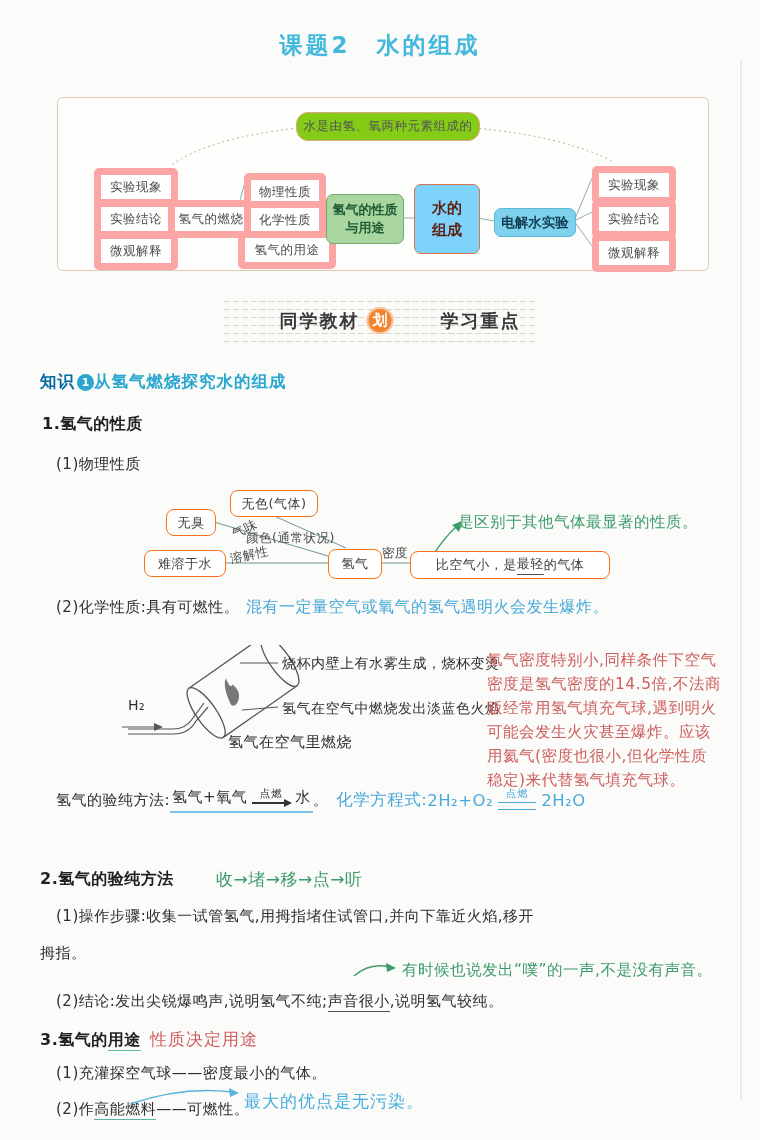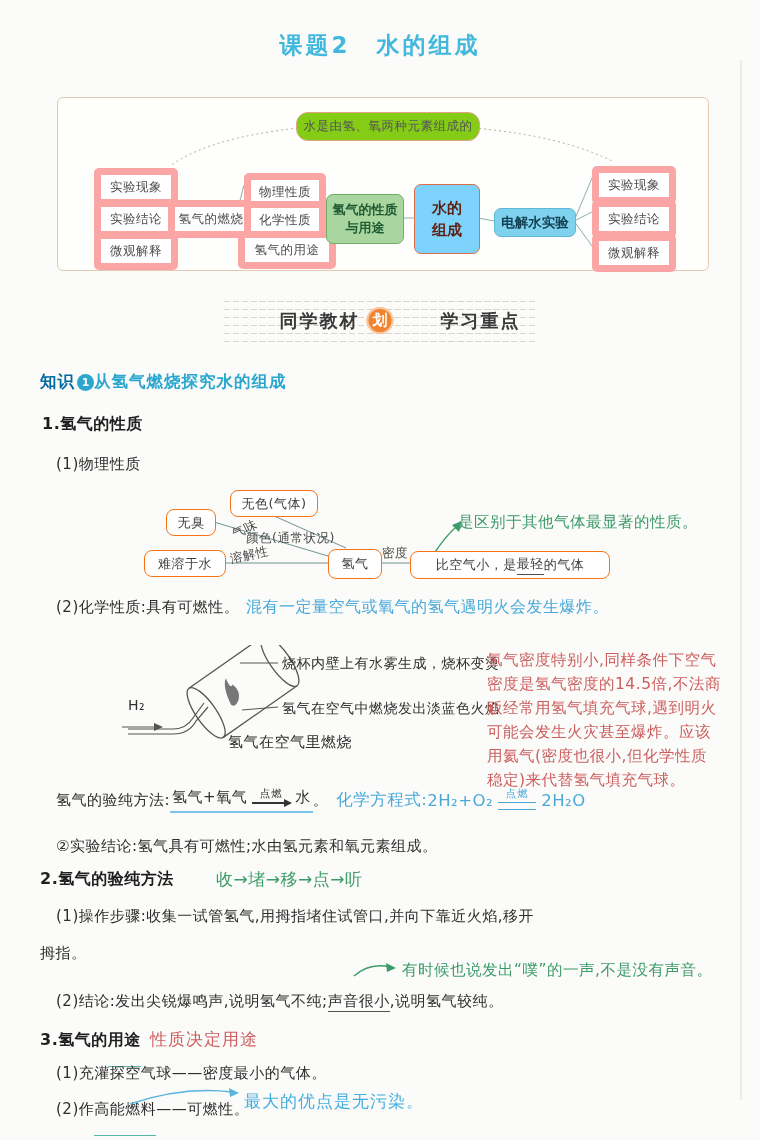--- a/index.html
+++ b/index.html
@@ -5,21 +5,21 @@
   html,body{margin:0;padding:0;}
   body{font-family:"DejaVu Sans",sans-serif;background:#eee;}
   .page{position:relative;width:760px;height:1140px;background:#fbfbf9;overflow:hidden;margin:0 auto;}
   .abs{position:absolute;}
   .txt{font-size:15px;color:#2e2e2e;letter-spacing:.5px;}
   .head{font-weight:700;font-size:16px;color:#1f1f1f;letter-spacing:.5px;}
   .hw-green{color:#3d9b6a;font-size:15.5px;letter-spacing:.5px;}
   .hw-blue{color:#4aa9d9;font-size:16px;letter-spacing:.5px;}
   .hw-red{color:#cd5f5f;font-size:15.5px;line-height:1.55;letter-spacing:.5px;}
   .u-ink{border-bottom:1.5px solid #4f4f4f;padding-bottom:1px;}
-  .u-teal{border-bottom:1.5px solid #57b8a8;padding-bottom:17px;}
+  .u-teal{border-bottom:1.5px solid #57b8a8;padding-bottom:1px;}
   .page-title{width:100%;text-align:center;top:30px;left:0;font-size:23px;font-weight:700;color:#41b8dc;letter-spacing:3px;}
   
   .mindmap{left:57px;top:97px;width:650px;height:172px;border:1px solid #e0cbb2;border-radius:6px;background:#fefefc;}
   .mm-svg{position:absolute;left:0;top:0;}
   .mm-svg line{stroke:#8fb0ad;stroke-width:1;}
   .mm-svg .dot{fill:none;stroke:#b8a98c;stroke-width:1;stroke-dasharray:2 3;}
   .mm-box{position:absolute;border:7px solid #fca5a5;border-radius:5px;font-size:12.5px;color:#4c4c4c;display:flex;align-items:center;justify-content:center;background:#fff;letter-spacing:.5px;}
   .mm-note{position:absolute;border:1px solid #e0a584;border-radius:12px;font-size:12.5px;color:#555;display:flex;align-items:center;justify-content:center;background:#84cc16;letter-spacing:.5px;}
   .mm-node{position:absolute;border-radius:7px;display:flex;align-items:center;justify-content:center;text-align:center;font-weight:700;}
   .mm-node.green{background:#a9d59e;border:1px solid #74ab67;color:#205c35;font-size:13px;line-height:1.4;}
@@ -190,21 +190,20 @@
     <span class="txt">。</span>
     <span class="hw-blue" style="margin-left:8px;font-size:16.5px">化学方程式:</span>
     <span class="hw-blue" style="font-size:16.5px">2H₂+O₂</span>
     <span class="rx blue">
       <span class="cond">点燃</span>
       <span class="dline"></span>
     </span>
     <span class="hw-blue" style="font-size:16.5px">2H₂O</span>
   </div>
 
-  <div class="abs txt" style="left:56px;top:837px">②实验结论:氢气具有可燃性;水由氢元素和氧元素组成。</div>
 
   <div class="abs head" style="left:40px;top:869px">2.氢气的验纯方法</div>
   <div class="abs hw-green" style="left:216px;top:868px;font-size:17px">收→堵→移→点→听</div>
 
   <div class="abs txt" style="left:56px;top:907px">(1)操作步骤:收集一试管氢气,用拇指堵住试管口,并向下靠近火焰,移开</div>
   <div class="abs txt" style="left:40px;top:944px">拇指。</div>
 
   <svg class="abs garr-svg" style="left:352px;top:958px" width="48" height="22" viewBox="0 0 48 22">
     <path d="M2,18 Q18,4 38,9"></path>
     <polygon points="44,10 34,5 35,14"></polygon>

